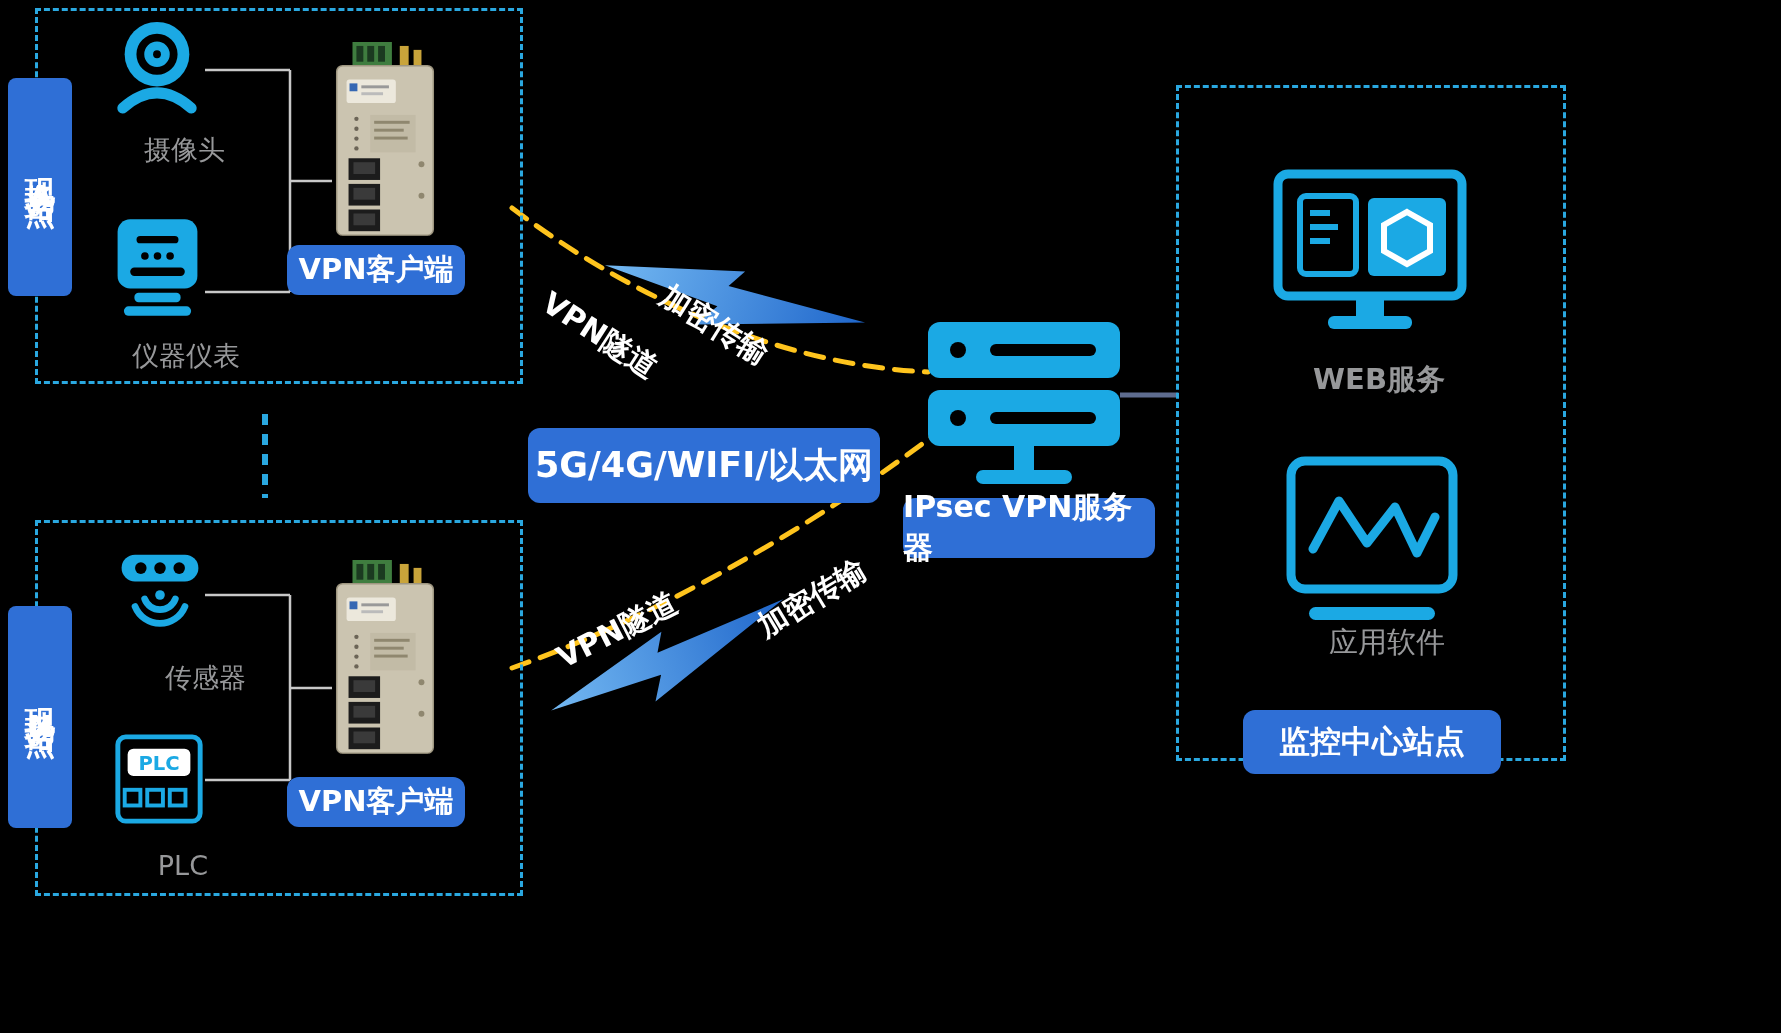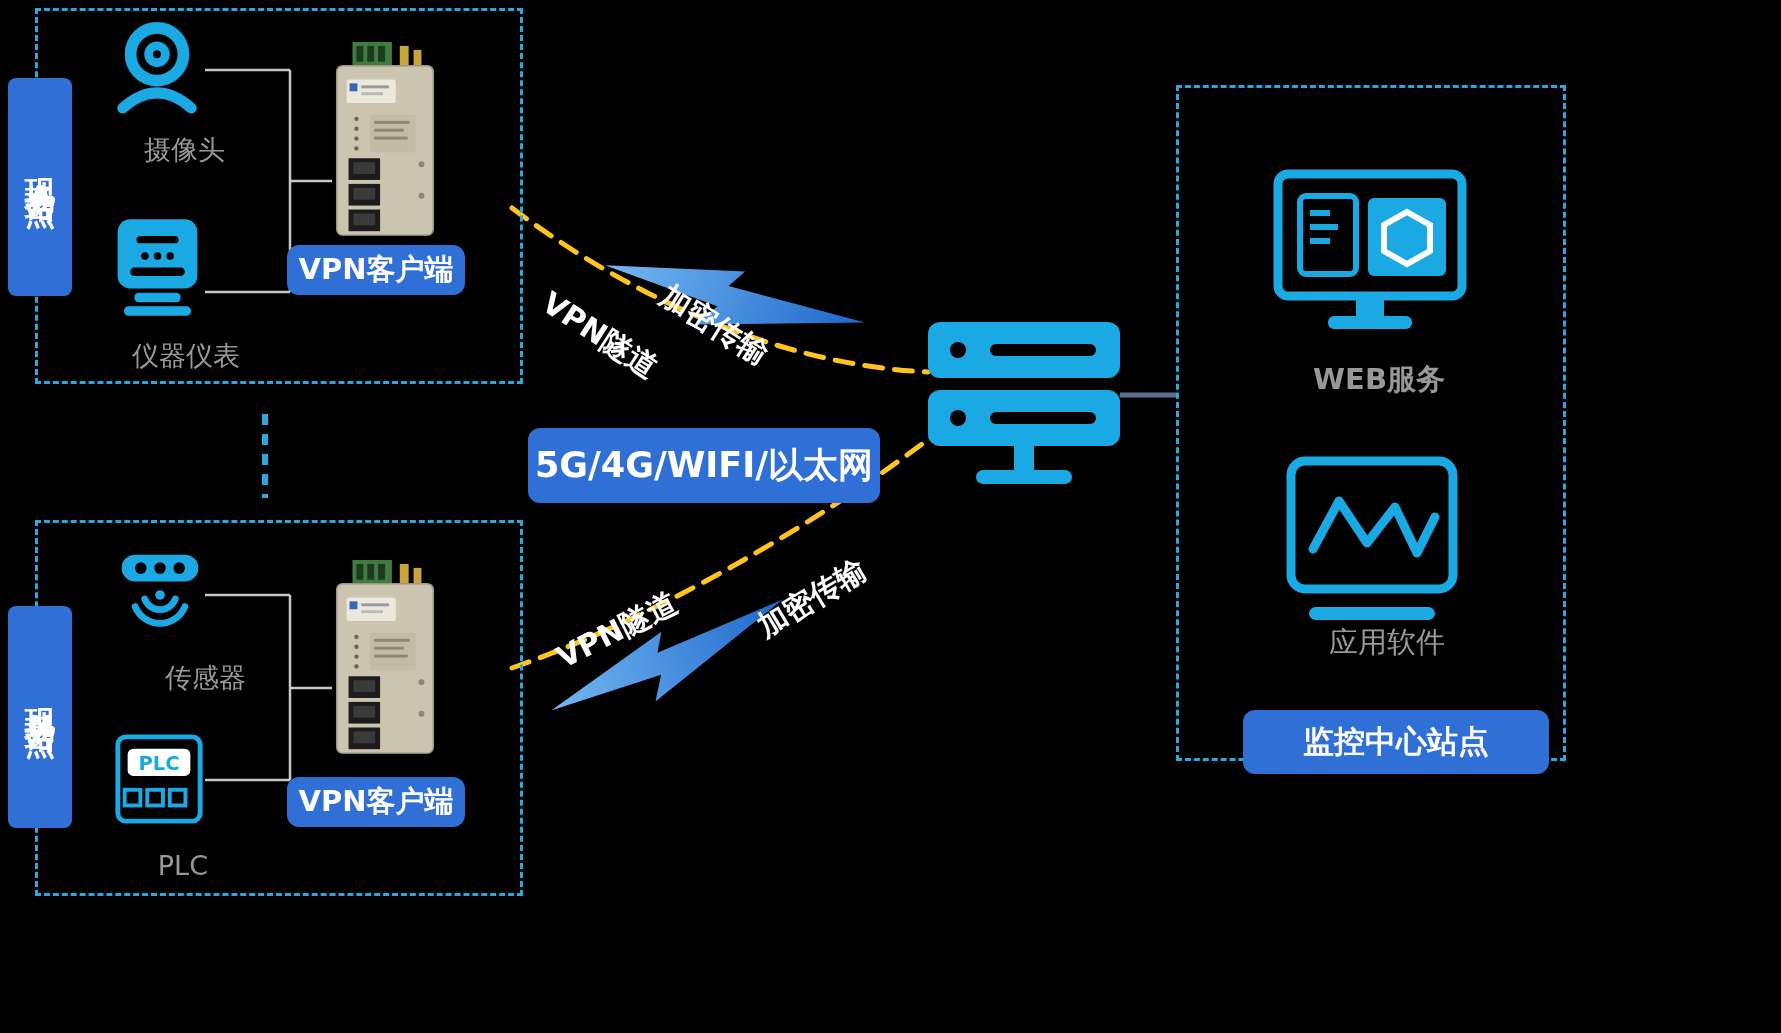--- a/index.html
+++ b/index.html
@@ -182,20 +182,23 @@
   <svg class="abs" style="left:928px;top:322px;width:192px;height:162px;" viewBox="0 0 192 162">
     <rect x="0" y="0" width="192" height="56" rx="12" fill="#1BA9E4"></rect>
     <circle cx="30" cy="28" r="8" fill="#000"></circle>
     <rect x="62" y="22" width="106" height="12" rx="6" fill="#000"></rect>
     <rect x="0" y="68" width="192" height="56" rx="12" fill="#1BA9E4"></rect>
     <circle cx="30" cy="96" r="8" fill="#000"></circle>
     <rect x="62" y="90" width="106" height="12" rx="6" fill="#000"></rect>
     <rect x="86" y="124" width="20" height="24" fill="#1BA9E4"></rect>
     <rect x="48" y="148" width="96" height="14" rx="7" fill="#1BA9E4"></rect>
   </svg>
+  <div class="pill f30" style="left:903px;top:498px;width:252px;height:60px;">
+    <span>IPsec VPN服务器</span>
+  </div>
 
   <div class="box-dashed" style="left:1176px;top:85px;width:384px;height:670px;"></div>
 
   <svg class="abs" style="left:1272px;top:168px;width:196px;height:172px;" viewBox="0 0 196 172">
     <rect x="6" y="6" width="184" height="122" rx="10" fill="none" stroke="#1BA9E4" stroke-width="9"></rect>
     <rect x="28" y="28" width="56" height="78" rx="6" fill="none" stroke="#1BA9E4" stroke-width="6"></rect>
     <rect x="38" y="42" width="20" height="6" fill="#1BA9E4"></rect>
     <rect x="38" y="56" width="28" height="6" fill="#1BA9E4"></rect>
     <rect x="38" y="70" width="20" height="6" fill="#1BA9E4"></rect>
     <rect x="96" y="30" width="78" height="78" rx="6" fill="#1BA9E4"></rect>
@@ -205,17 +208,17 @@
   </svg>
   <div class="gray f29" style="left:1295px;top:360px;width:150px;font-weight:bold;">WEB服务</div>
 
   <svg class="abs" style="left:1283px;top:455px;width:178px;height:172px;" viewBox="0 0 178 172">
     <rect x="8" y="6" width="162" height="128" rx="14" fill="none" stroke="#1BA9E4" stroke-width="9"></rect>
     <polyline points="30,94 56,46 84,88 112,52 134,98 152,62" fill="none" stroke="#1BA9E4" stroke-width="9" stroke-linecap="round" stroke-linejoin="round"></polyline>
     <rect x="26" y="152" width="126" height="13" rx="6.5" fill="#1BA9E4"></rect>
   </svg>
   <div class="gray f29" style="left:1300px;top:623px;width:145px;">应用软件</div>
 
-  <div class="pill f31" style="left:1243px;top:710px;width:306px;height:64px;">
+  <div class="pill f31" style="left:1243px;top:710px;width:258px;height:64px;">
     <span>监控中心站点</span>
   </div>
 
 </div>
 
 </body></html>

